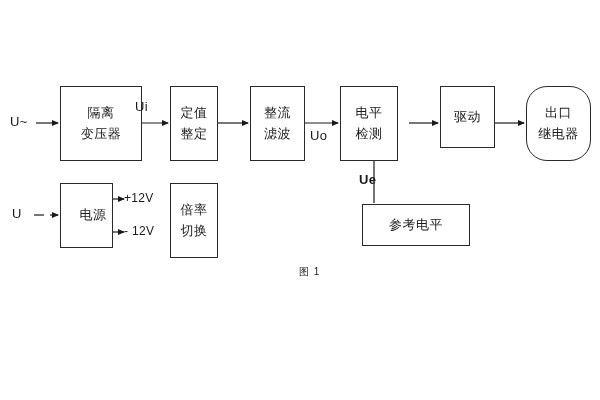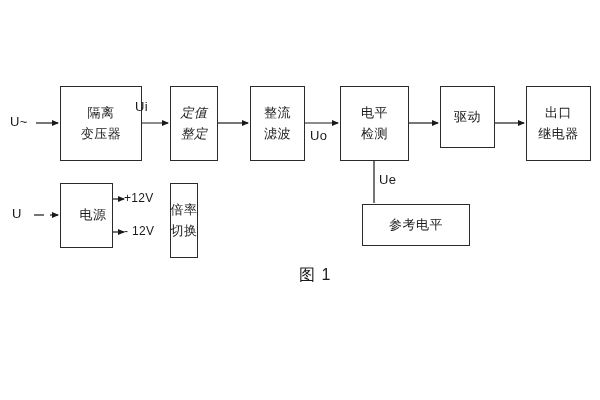--- a/index.html
+++ b/index.html
@@ -48,21 +48,21 @@
   svg.wires {
     position: absolute;
     left: 0;
     top: 0;
     width: 600px;
     height: 400px;
     pointer-events: none;
   }
   .caption {
     position: absolute;
-    font-size: 16px;
+    font-size: 10px;
     letter-spacing: 1px;
   }
 </style>
 </head>
 <body>
 
 <div id="canvas">
 
   <svg class="wires" viewBox="0 0 600 400">
     <defs>
@@ -93,60 +93,60 @@
 
       <line x1="374" y1="203" x2="374" y2="152" marker-end="url(#arrow)"></line>
     </g>
   </svg>
 
   <div class="box" style="left:60px; top:86px; width:82px; height:75px;">
     <span class="ln">隔离</span>
     <span class="ln">变压器</span>
   </div>
 
-  <div class="box" style="left:170px; top:86px; width:48px; height:75px;font-style:italic;">
+  <div class="box" style="left:170px; top:86px; width:48px; height:75px;">
     <span class="ln">定值</span>
     <span class="ln">整定</span>
   </div>
 
   <div class="box" style="left:250px; top:86px; width:55px; height:75px;">
     <span class="ln">整流</span>
     <span class="ln">滤波</span>
   </div>
 
-  <div class="box" style="left:340px; top:86px; width:69px; height:75px;">
+  <div class="box" style="left:340px; top:86px; width:58px; height:75px;">
     <span class="ln">电平</span>
     <span class="ln">检测</span>
   </div>
 
   <div class="box" style="left:440px; top:86px; width:55px; height:62px;">
     <span class="ln">驱动</span>
   </div>
 
-  <div class="box" style="left:526px; top:86px; width:65px; height:75px;">
+  <div class="box" style="left:526px; top:86px; width:65px; height:75px;border-radius:21px;">
     <span class="ln">出口</span>
     <span class="ln">继电器</span>
   </div>
 
   <div class="box" style="left:60px; top:183px; width:53px; height:65px;padding-left:13px;">
     <span class="ln">电源</span>
   </div>
 
-  <div class="box" style="left:170px; top:183px; width:28px; height:75px;">
+  <div class="box" style="left:170px; top:183px; width:48px; height:75px;">
     <span class="ln">倍率</span>
     <span class="ln">切换</span>
   </div>
 
   <div class="box" style="left:331px; top:204px; width:108px; height:42px;margin-left:31px;">
     <span class="ln">参考电平</span>
   </div>
 
   <span class="lbl" style="left:10px; top:114px;">U~</span>
   <span class="lbl" style="left:12px; top:206px;">U</span>
   <span class="lbl" style="left:135px; top:99px;">Ui</span>
   <span class="lbl" style="left:310px; top:99px;margin-top:29px;">Uo</span>
-  <span class="lbl" style="left:379px; top:172px;">Ue</span>
+  <span class="lbl" style="left:359px; top:172px;font-weight:bold;">Ue</span>
   <span class="lbl small" style="left:124px; top:191px;">+12V</span>
   <span class="lbl small" style="left:124px; top:224px;text-align:center;">- 12V</span>
 
   <span class="caption" style="left:299px; top:265px;">图 1</span>
 
 </div>
 
 </body></html>

